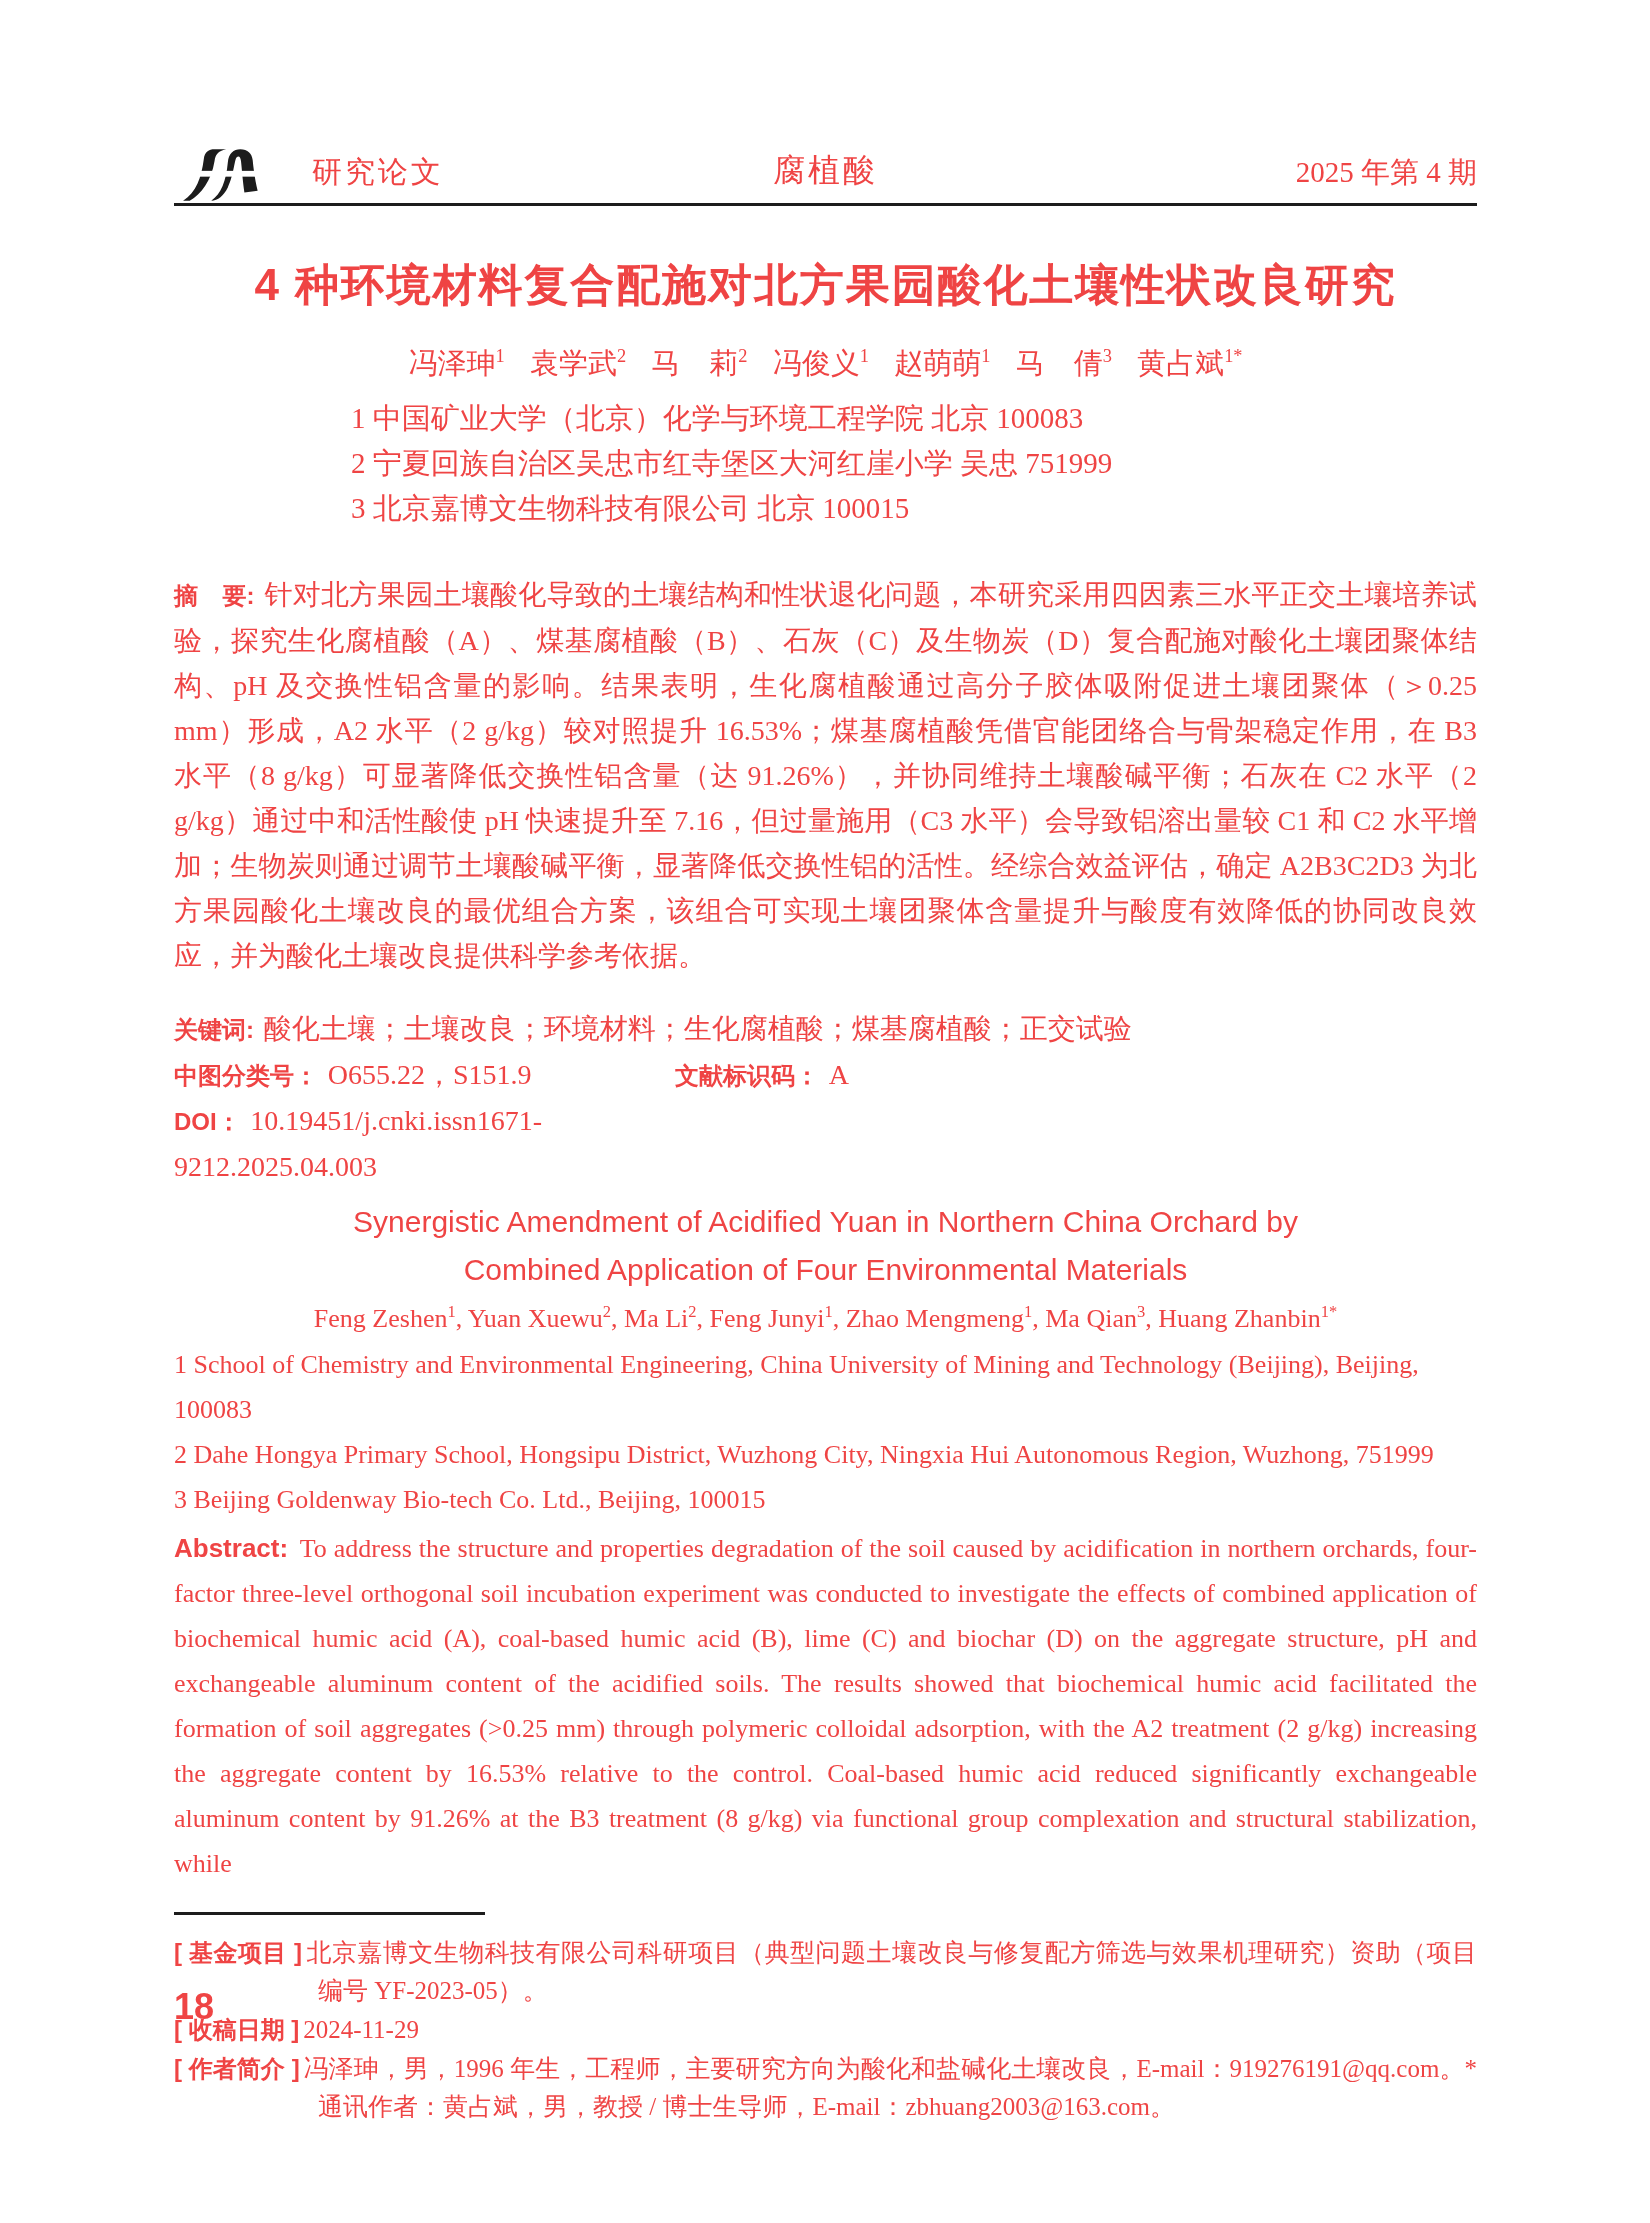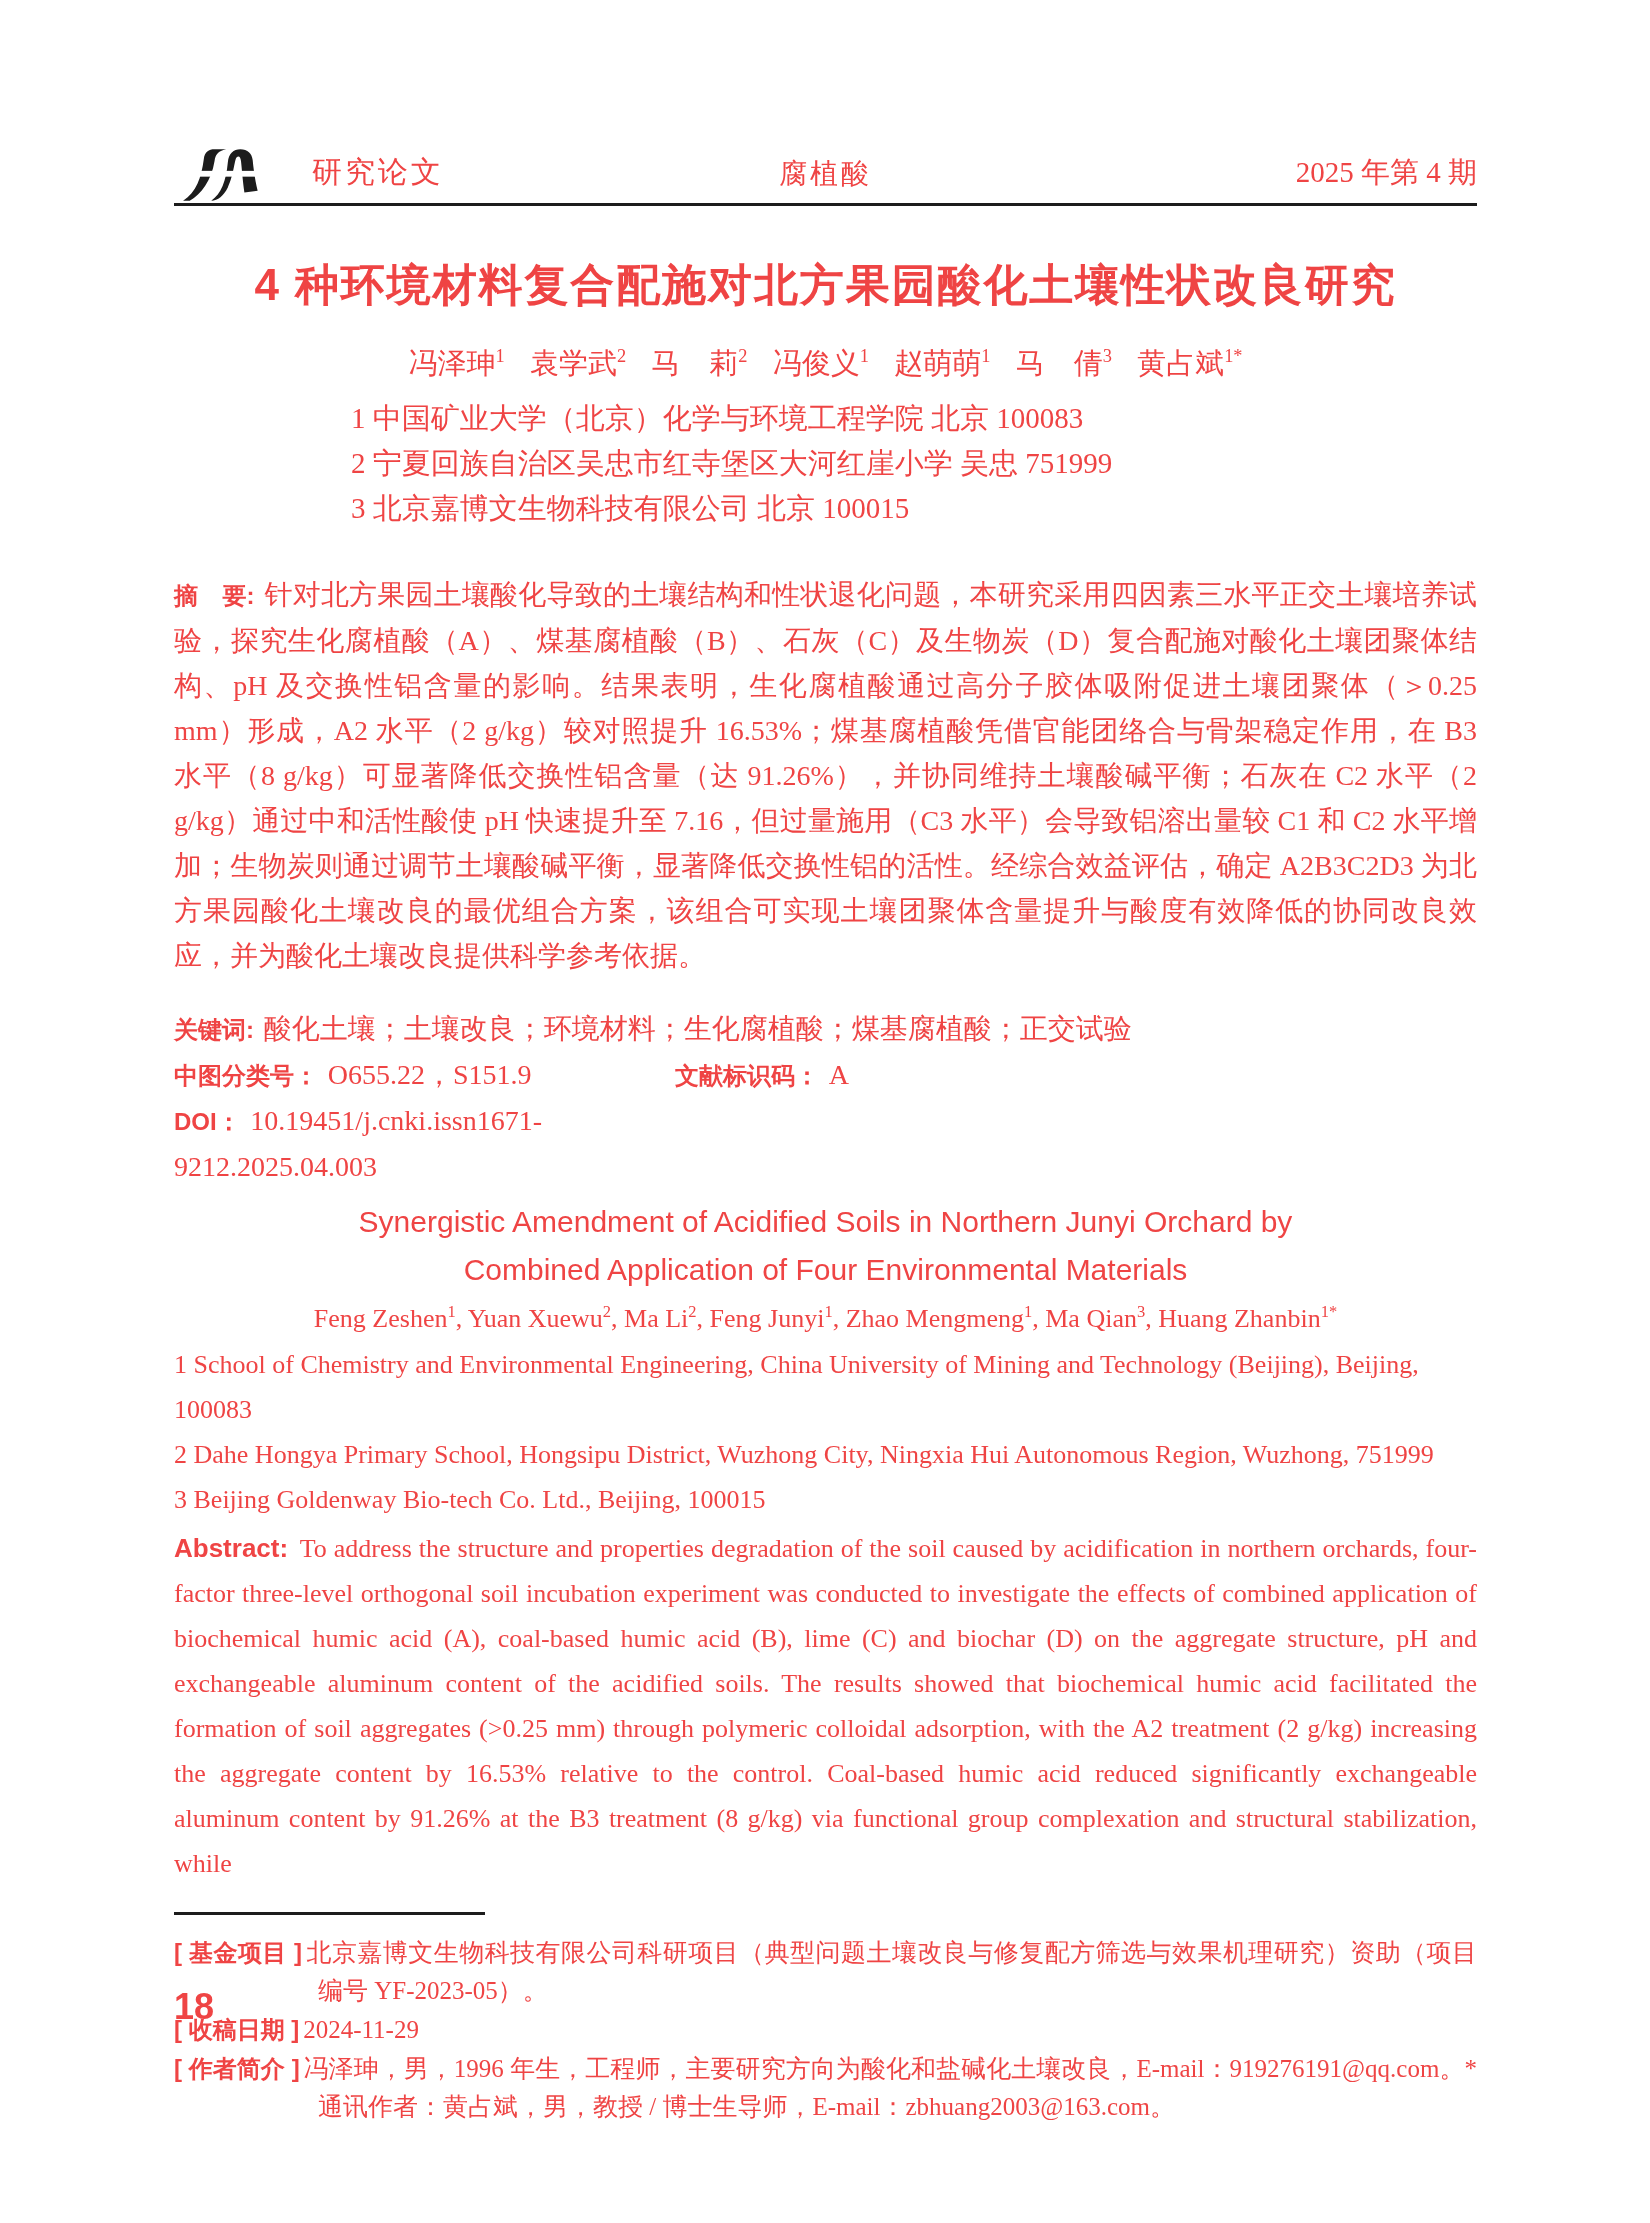--- a/index.html
+++ b/index.html
@@ -21,21 +21,21 @@
   }
   .header-left{flex:1;display:flex;align-items:flex-end;}
   .logo{display:inline-block;width:101px;height:58px;margin-bottom:-2.9px;}
   .column-label{
     font-family:"Liberation Sans","DejaVu Sans",sans-serif;
     font-size:30px;letter-spacing:2.9px;margin-left:37px;padding-bottom:7.8px;
   }
   .journal-title{
     flex:1;text-align:center;
     font-family:Liberation Sans, sans-serif;
-    font-size:28px;letter-spacing:2.9px;padding-bottom:7.8px;
+    font-size:32px;letter-spacing:2.9px;padding-bottom:7.8px;
   }
   .issue-label{flex:1;text-align:right;font-size:29px;padding-bottom:7.8px;}
   
   .title-cn{
     margin-top:49px;text-align:center;
     font-family:"Liberation Sans","DejaVu Sans",sans-serif;
     font-weight:bold;font-size:44px;letter-spacing:1.9px;line-height:60px;
   }
   .authors-cn{margin-top:29px;text-align:center;font-size:29px;}
   .authors-cn .au{margin:0 9px;}
@@ -127,21 +127,21 @@
 
     <p class="keywords-cn" style="margin:0;"><span class="lbl-cn">关键词:</span><span>酸化土壤；土壤改良；环境材料；生化腐植酸；煤基腐植酸；正交试验</span></p>
 
     <div class="class-grid">
       <div><span class="lbl-cn">中图分类号：</span><span>O655.22，S151.9</span></div>
       <div><span class="lbl-cn">文献标识码：</span><span>A</span></div>
       <div><span class="lbl-cn">DOI：</span><span>10.19451/j.cnki.issn1671-9212.2025.04.003</span></div>
     </div>
 
     <div class="title-en">
-      <div>Synergistic Amendment of Acidified Soils in Northern Junyi Orchard by</div>
+      <div>Synergistic Amendment of Acidified Yuan in Northern China Orchard by</div>
       <div>Combined Application of Four Environmental Materials</div>
     </div>
 
     <div class="authors-en">
       <span class="au"><span>Feng Zeshen</span><sup>1</sup><span>, </span></span>
       <span class="au"><span>Yuan Xuewu</span><sup>2</sup><span>, </span></span>
       <span class="au"><span>Ma Li</span><sup>2</sup><span>, </span></span>
       <span class="au"><span>Feng Junyi</span><sup>1</sup><span>, </span></span>
       <span class="au"><span>Zhao Mengmeng</span><sup>1</sup><span>, </span></span>
       <span class="au"><span>Ma Qian</span><sup>3</sup><span>, </span></span>

